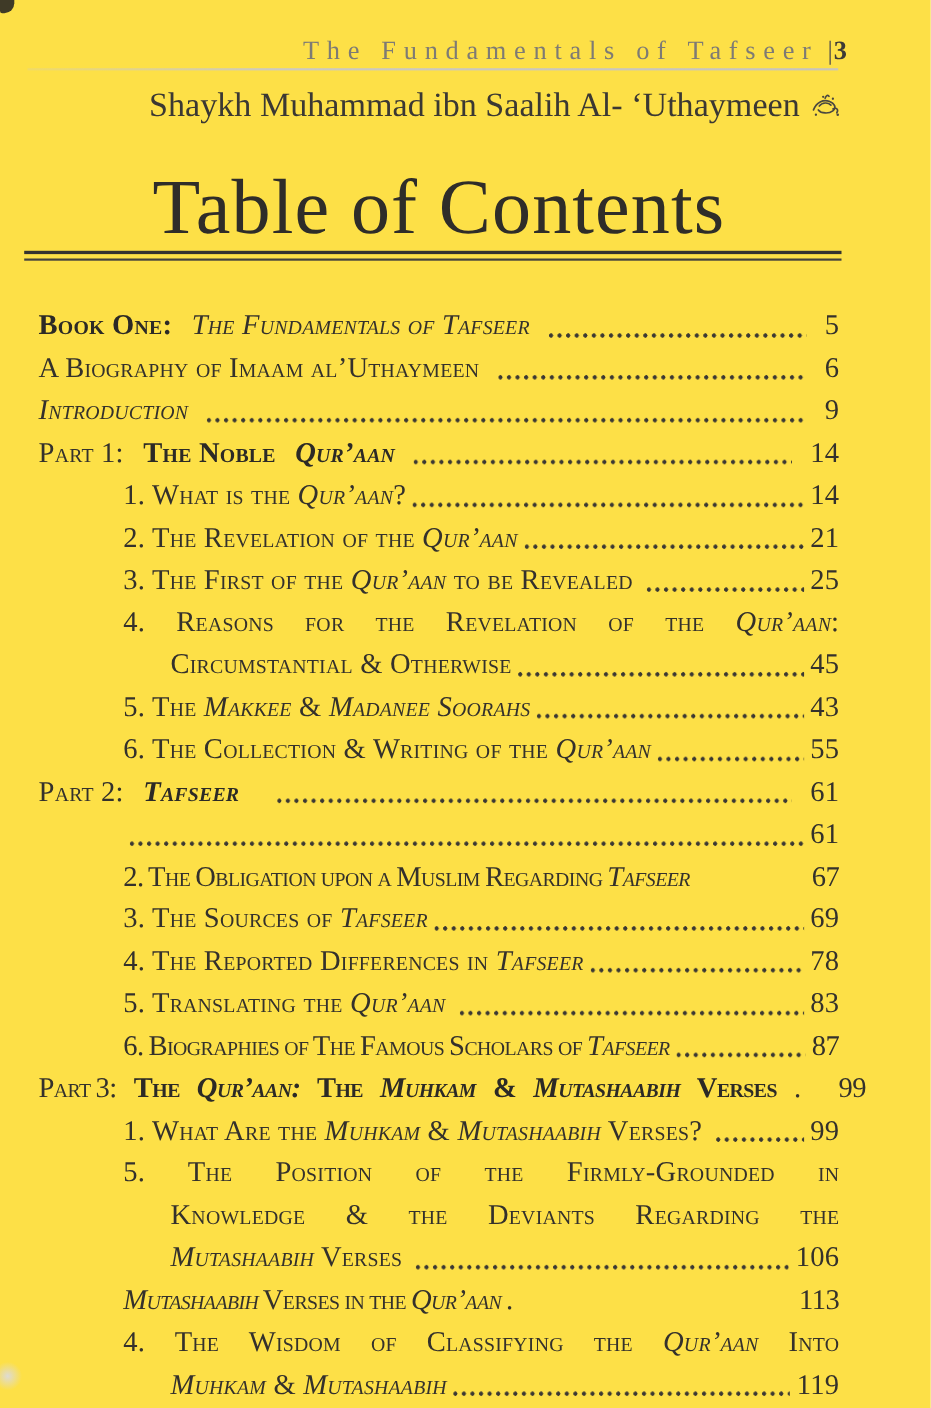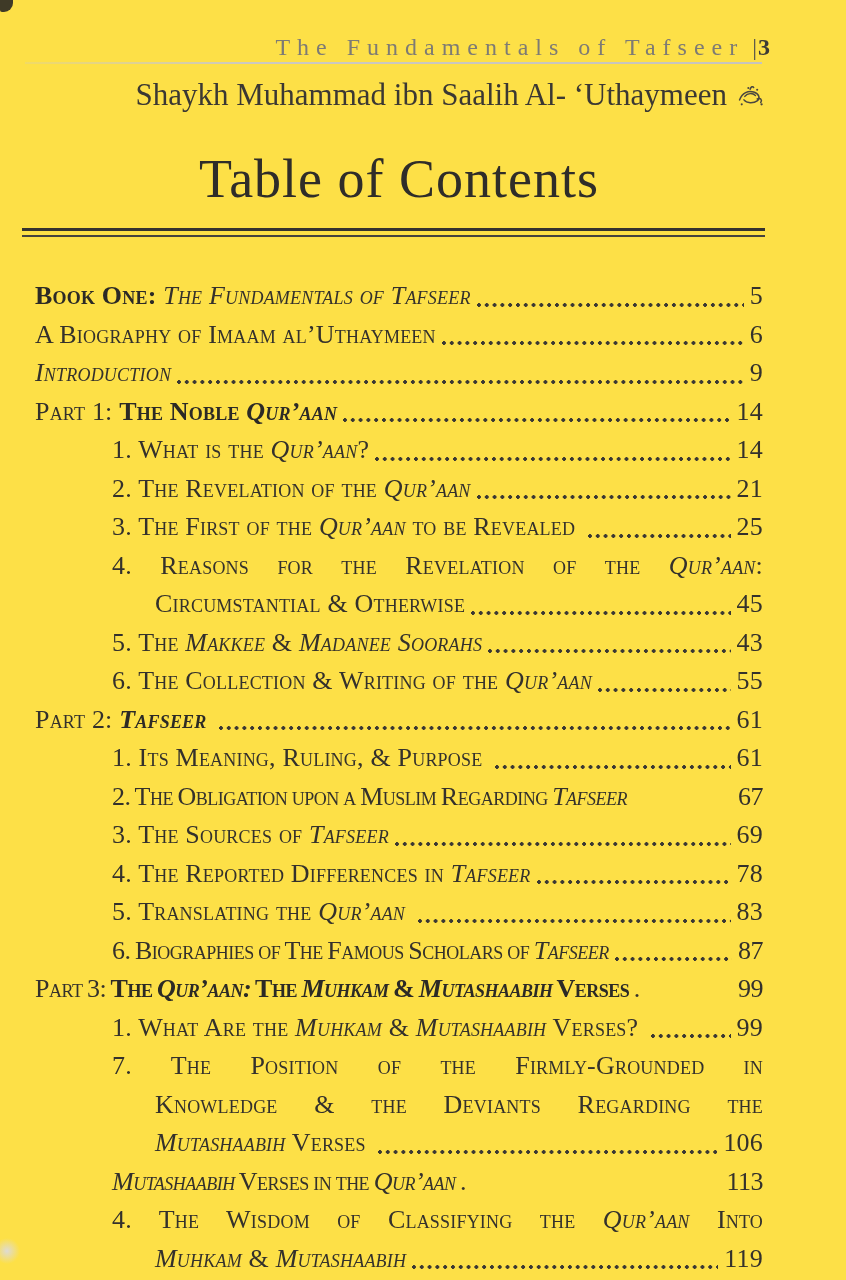--- a/index.html
+++ b/index.html
@@ -29,41 +29,41 @@
     background:linear-gradient(to right,rgba(205,202,195,.25),#ccc9c1 30%,#c7c4bd);
   }
   .author-line{
     position:absolute;top:64px;right:80px;white-space:nowrap;
     font-size:31px;color:#3b3833;margin-top:13px;
   }
   .honorific{vertical-align:-4px;margin-left:9px;}
   
   .title{
     position:absolute;top:150px;left:35px;width:728px;margin:0;
-    text-align:center;font-size:54px;font-weight:400;line-height:1.1;
+    text-align:center;font-size:71px;font-weight:400;line-height:1.1;
     color:#2f2d29;letter-spacing:1px;
   }
   .double-rule{
     position:absolute;top:228px;left:22px;width:743px;height:4px;
     border-top:3px solid #35332f;border-bottom:2px solid #45423d;
   }
   
   .toc{
     position:absolute;top:277px;left:35px;width:728px;
     font-size:26px;font-variant-caps:small-caps;letter-spacing:.2px;
   }
   .toc-line{
     display:flex;align-items:flex-end;height:38.5px;line-height:38.5px;
     white-space:nowrap;
   }
   .toc-line.justify{
     display:block;white-space:normal;
     text-align:justify;text-align-last:justify;
   }
-  .ind0{padding-left:0;}
+  .ind0{padding-left:0;gap:11px;}
   .ind1{padding-left:77px;}
   .ind2{padding-left:120px;}
   .tight{letter-spacing:-0.5px;word-spacing:-1.5px;}
   .seg{white-space:pre;}
   .justify .seg{white-space:normal;}
   .seg.b{font-weight:700;color:#2c2a26;}
   .seg.i{font-style:italic;}
   .seg.bi{font-weight:700;font-style:italic;color:#2c2a26;}
   .leader{
     flex:1;min-width:12px;height:6px;margin:0 4px 8px 6px;
@@ -173,21 +173,20 @@
         <span class="pagenum">55</span>
       </div>
       <div class="toc-line ind0">
         <span class="seg">Part 2: </span>
         <span class="seg bi">Tafseer</span>
         <span class="seg"> </span>
         <span class="leader"></span>
         <span class="pagenum">61</span>
       </div>
       <div class="toc-line ind1">
-        <span class="seg">1. Its Meaning, Ruling, &amp; Purpose </span>
         <span class="leader"></span>
         <span class="pagenum">61</span>
       </div>
       <div class="toc-line ind1 tight">
         <span class="seg">2. The Obligation upon a Muslim Regarding </span>
         <span class="seg i">Tafseer</span>
         <span class="spacer"></span>
         <span class="pagenum">67</span>
       </div>
       <div class="toc-line ind1">
@@ -230,21 +229,21 @@
       </div>
       <div class="toc-line ind1">
         <span class="seg">1. What Are the </span>
         <span class="seg i">Muhkam</span>
         <span class="seg"> &amp; </span>
         <span class="seg i">Mutashaabih</span>
         <span class="seg"> Verses? </span>
         <span class="leader"></span>
         <span class="pagenum">99</span>
       </div>
-      <div class="toc-line ind1 justify"><span class="seg">7. The Position of the Firmly-Grounded in</span></div>
+      <div class="toc-line ind1 justify"><span class="seg">5. The Position of the Firmly-Grounded in</span></div>
       <div class="toc-line ind2 justify"><span class="seg">Knowledge &amp; the Deviants Regarding the</span></div>
       <div class="toc-line ind2">
         <span class="seg i">Mutashaabih</span>
         <span class="seg"> Verses </span>
         <span class="leader"></span>
         <span class="pagenum">106</span>
       </div>
       <div class="toc-line ind1 tight">
         <span class="seg i">Mutashaabih</span>
         <span class="seg"> Verses in the </span>

